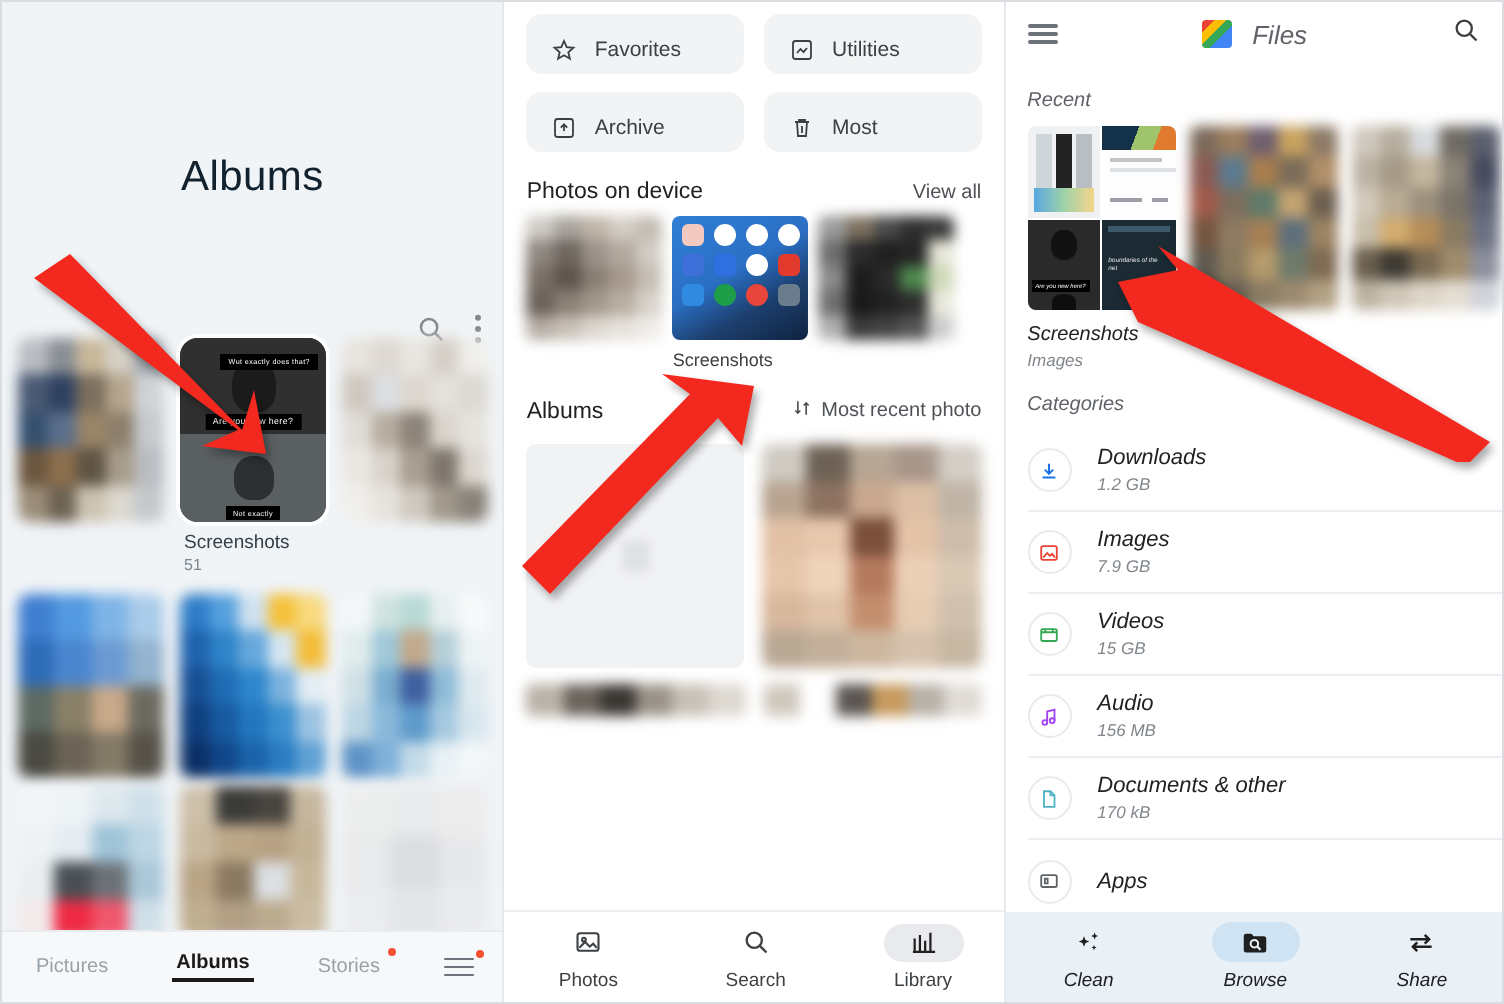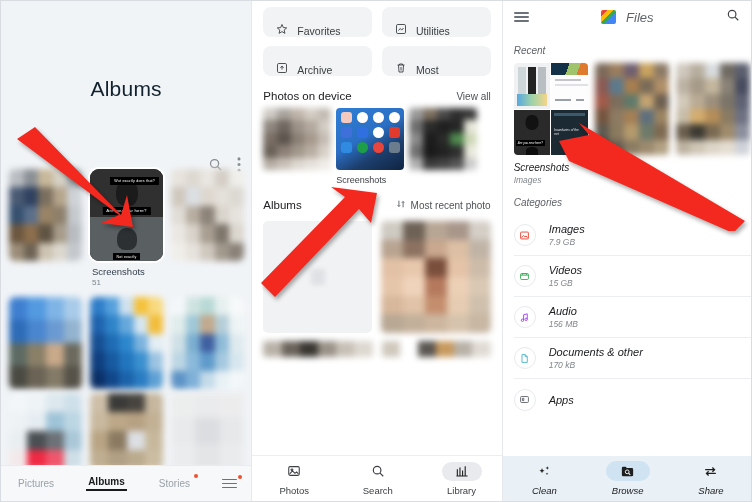--- a/index.html
+++ b/index.html
@@ -115,21 +115,21 @@
     width: 18px; height: 18px; border-radius: 50%;
     background: radial-gradient(circle at 50% 72%, #f0f3f6 0 46%, #c98b63 46% 62%, #e7b48e 62% 100%);
     border: 1.5px solid #fff;
   }
   .gp-chips {
     display: grid; grid-template-columns: 1fr 1fr;
     gap: 9px 10px; padding: 6px 11px 0 11px;
   }
   .chip {
     height: 30px; background: #f1f3f4; border-radius: 8px;
-    display: flex; align-items: flex-end; gap: 9px; padding: 0 13px;
+    display: flex; align-items: flex-start; gap: 9px; padding: 12px 13px;
     font-size: 10.5px; color: #3c4043;
   }
   .sec-head {
     display: flex; align-items: center; justify-content: space-between;
     padding: 14px 11px 6px 11px;
   }
   .sec-title { font-size: 11.5px; color: #202124; }
   .sec-link  { font-size: 10px; color: #4e5257; }
   .sec-right { font-size: 10px; color: #4e5257; display:flex; align-items:center; gap:5px; }
   .dev-row { display: flex; gap: 5px; padding: 0 0 0 11px; }
@@ -834,20 +834,31 @@
           </div>
         </div>
         <div class="rec-label blur">&nbsp;</div>
       </div>
     </div>
 
     <div class="fl-sec">Categories</div>
 
     <div class="cat-list">
 
+      <div class="cat-item">
+        <span class="cat-ic">
+          <svg width="11" height="11" viewBox="0 0 24 24" fill="none" stroke="#1a73e8" stroke-width="2.2">
+            <path d="M12 4v10M7.5 10.5L12 15l4.5-4.5M5 19h14"></path>
+          </svg>
+        </span>
+        <span>
+          <div class="cat-name">Downloads</div>
+          <div class="cat-size">1.2 GB</div>
+        </span>
+      </div>
 
       <div class="cat-item">
         <span class="cat-ic">
           <svg width="11" height="11" viewBox="0 0 24 24" fill="none" stroke="#ea4335" stroke-width="2">
             <rect x="3.5" y="4.5" width="17" height="15" rx="2"></rect>
               <path d="M5.5 17l4.5-5 3 3 2.5-2 3 4"></path>
           </svg>
         </span>
         <span>
           <div class="cat-name">Images</div>

